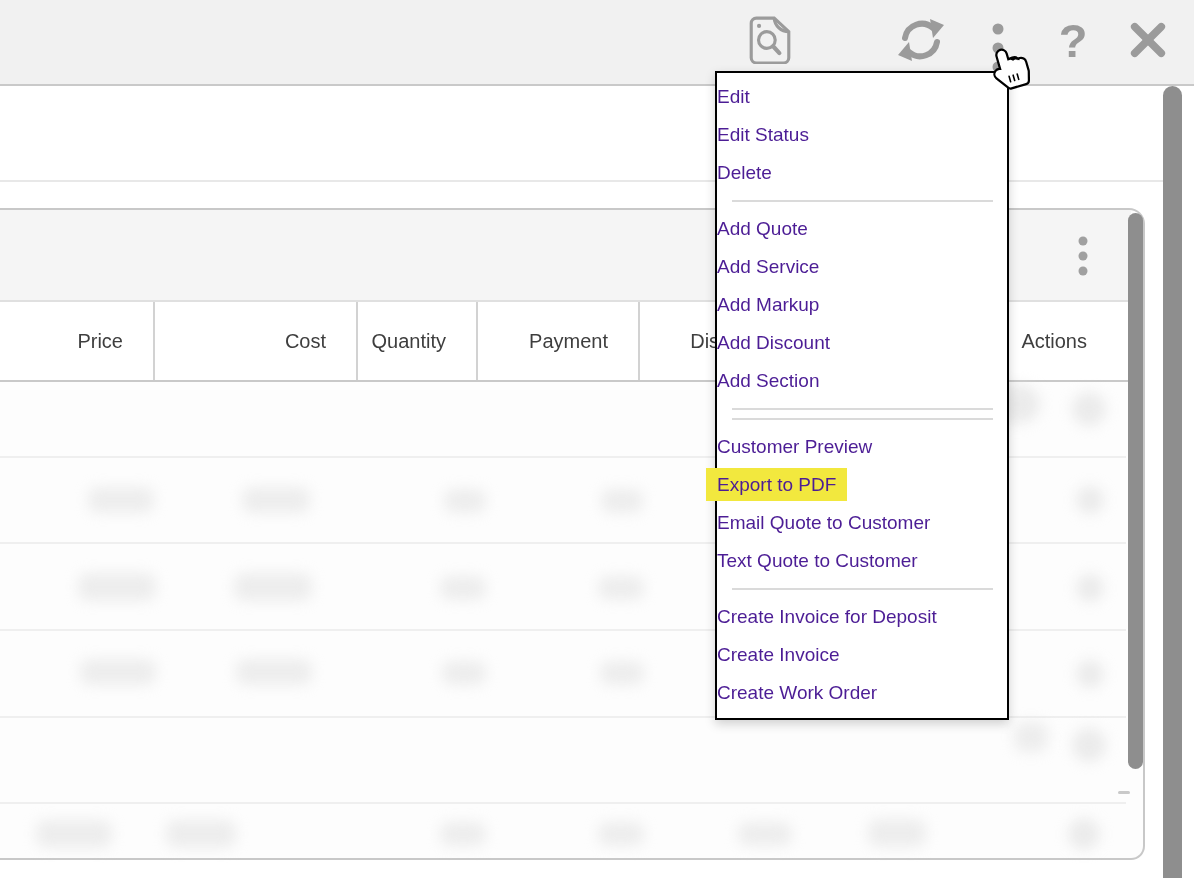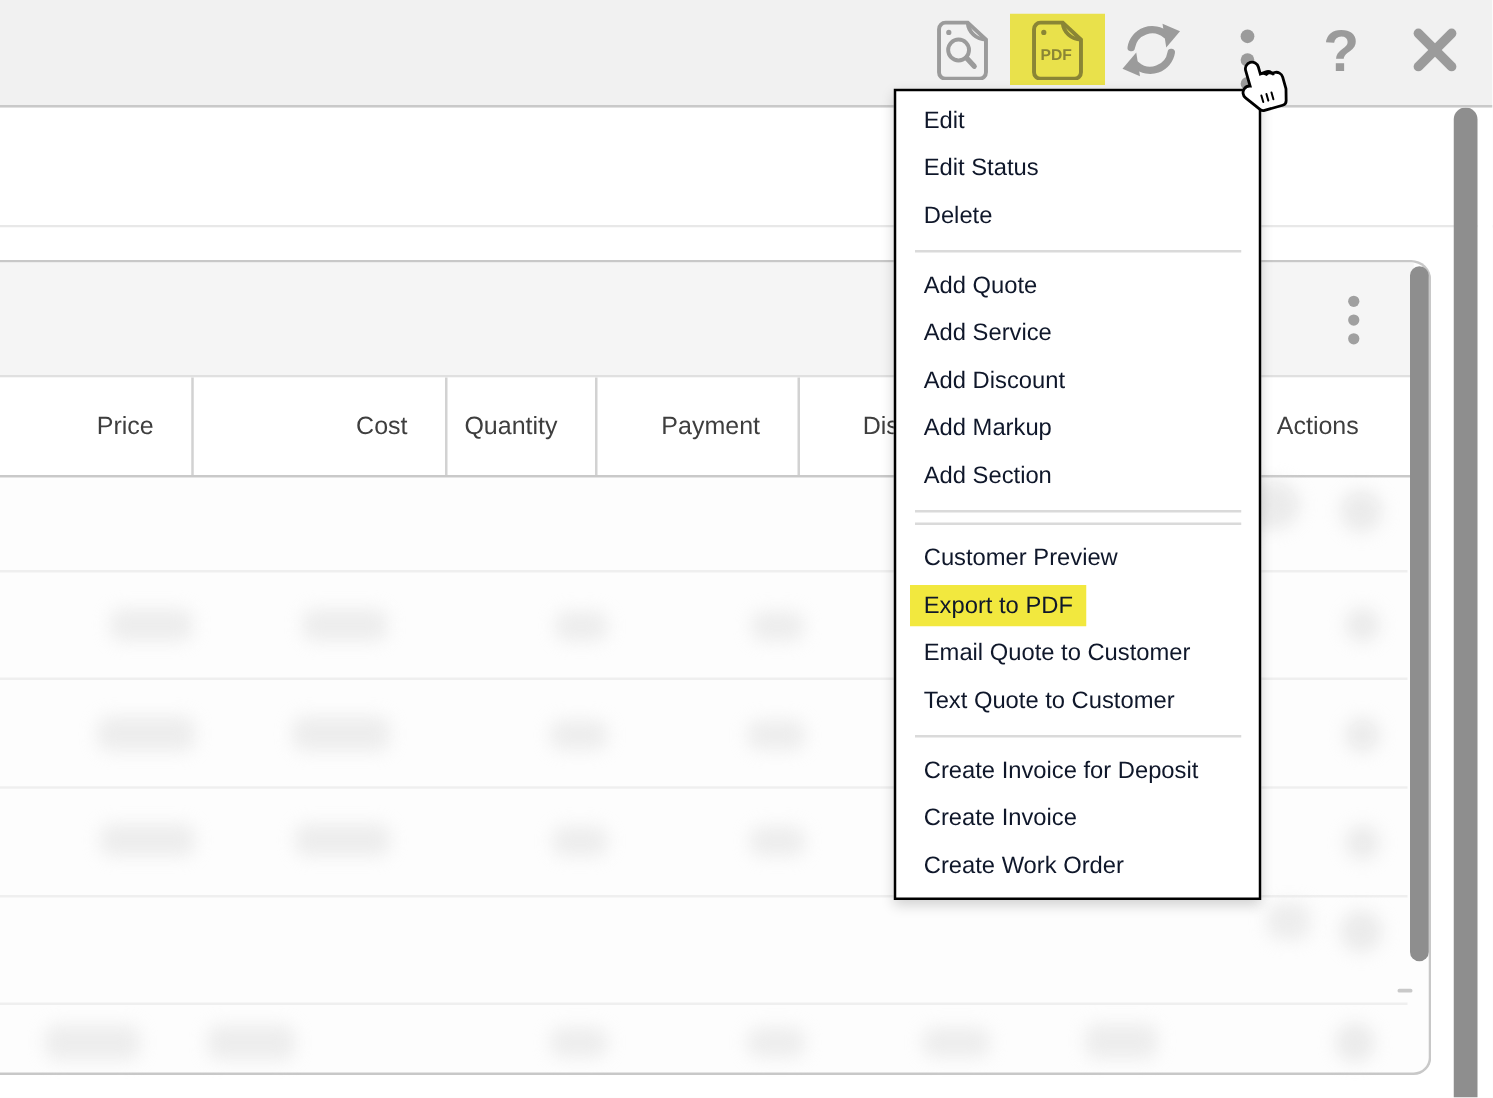--- a/index.html
+++ b/index.html
@@ -40,21 +40,21 @@
   .mini-dash{left:1118px;top:791px;width:12px;height:3px;background:#c9c9c9;border-radius:2px;z-index:3;}
 
   
   .inner-thumb{left:1128px;top:213px;width:15px;height:556px;background:var(--scrollbar-gray,#8e8e8e);border-radius:8px;z-index:4;}
   .outer-track{left:1182px;top:84px;width:12px;height:794px;background:#ffffff;z-index:4;}
   .outer-thumb{left:1163px;top:86px;width:19px;height:792px;background:var(--scrollbar-gray,#8e8e8e);border-radius:10px 10px 0 0;z-index:4;}
 
   
   .menu{left:715px;top:71px;width:294px;background:#ffffff;border:2px solid #000000;
         box-shadow:0 4px 10px rgba(0,0,0,.18);z-index:10;box-sizing:border-box;padding:5px 0 6px 0;}
-  .mi{height:38px;line-height:38px;padding-left:22px;font-size:19px;color:#0f172a;cursor:pointer;white-space:nowrap;}
+  .mi{height:38px;line-height:38px;font-size:19px;color:#4c1d95;cursor:pointer;white-space:nowrap;}
   .mi .hl{background:var(--menu-highlight,#f2e83e);padding:6px 11px;margin-left:-11px;}
   .mdiv{border:none;border-top:2px solid #dadada;margin:8px 14px 8px 15px;}
 
   .cursor{left:990px;top:44px;z-index:30;pointer-events:none;}
   svg text{font-family:"Liberation Sans",sans-serif;}
 </style>
 </head>
 <body>
 
 <div class="abs band-white1"></div>
@@ -127,28 +127,20 @@
   <button class="tb-btn" style="left:746px;top:14px;width:48px;height:52px;">
     <svg width="42" height="48" viewBox="0 0 40 46">
       <path d="M7 2 h17 l14 13 v25 a5 5 0 0 1 -5 5 H7 a5 5 0 0 1 -5 -5 V7 a5 5 0 0 1 5 -5 Z" fill="none" stroke="#9b9b9b" stroke-width="3"></path>
       <path d="M24 2 a14 14 0 0 0 14 13" fill="none" stroke="#9b9b9b" stroke-width="3"></path>
       <circle cx="9.5" cy="9.5" r="2" fill="#9b9b9b"></circle>
       <circle cx="17" cy="23" r="8" fill="none" stroke="#9b9b9b" stroke-width="3"></circle>
       <line x1="23" y1="29" x2="29" y2="35.5" stroke="#9b9b9b" stroke-width="4" stroke-linecap="round"></line>
     </svg>
   </button>
 
-  <button class="tb-btn tb-yellow" style="left:808px;top:11px;width:76px;height:57px;">
-    <svg width="42" height="48" viewBox="0 0 40 46">
-      <path d="M7 2 h17 l14 13 v25 a5 5 0 0 1 -5 5 H7 a5 5 0 0 1 -5 -5 V7 a5 5 0 0 1 5 -5 Z" fill="none" stroke="#8a8535" stroke-width="3"></path>
-      <path d="M24 2 a14 14 0 0 0 14 13" fill="none" stroke="#8a8535" stroke-width="3"></path>
-      <circle cx="9.5" cy="9.5" r="2" fill="#8a8535"></circle>
-      <text x="19" y="31" text-anchor="middle" font-size="12" font-weight="bold" fill="#8a8535">PDF</text>
-    </svg>
-  </button>
 
   <button class="tb-btn" style="left:897px;top:16px;width:48px;height:48px;">
     <svg width="48" height="48" viewBox="0 0 48 48">
       <path d="M8 22 A17 17 0 0 1 36 12" fill="none" stroke="#9b9b9b" stroke-width="6" stroke-linecap="round"></path>
       <polygon points="33,3 47,9 36,22" fill="#9b9b9b"></polygon>
       <path d="M40 26 A17 17 0 0 1 12 36" fill="none" stroke="#9b9b9b" stroke-width="6" stroke-linecap="round"></path>
       <polygon points="15,45 1,39 12,26" fill="#9b9b9b"></polygon>
     </svg>
   </button>
 
@@ -172,22 +164,22 @@
   </button>
 </div>
 
 <div class="abs menu">
   <div class="mi"><span>Edit</span></div>
   <div class="mi"><span>Edit Status</span></div>
   <div class="mi"><span>Delete</span></div>
   <hr class="mdiv">
   <div class="mi"><span>Add Quote</span></div>
   <div class="mi"><span>Add Service</span></div>
+  <div class="mi"><span>Add Markup</span></div>
   <div class="mi"><span>Add Discount</span></div>
-  <div class="mi"><span>Add Markup</span></div>
   <div class="mi"><span>Add Section</span></div>
   <hr class="mdiv">
   <hr class="mdiv">
   <div class="mi"><span>Customer Preview</span></div>
   <div class="mi"><span class="hl">Export to PDF</span></div>
   <div class="mi"><span>Email Quote to Customer</span></div>
   <div class="mi"><span>Text Quote to Customer</span></div>
   <hr class="mdiv">
   <div class="mi"><span>Create Invoice for Deposit</span></div>
   <div class="mi"><span>Create Invoice</span></div>

